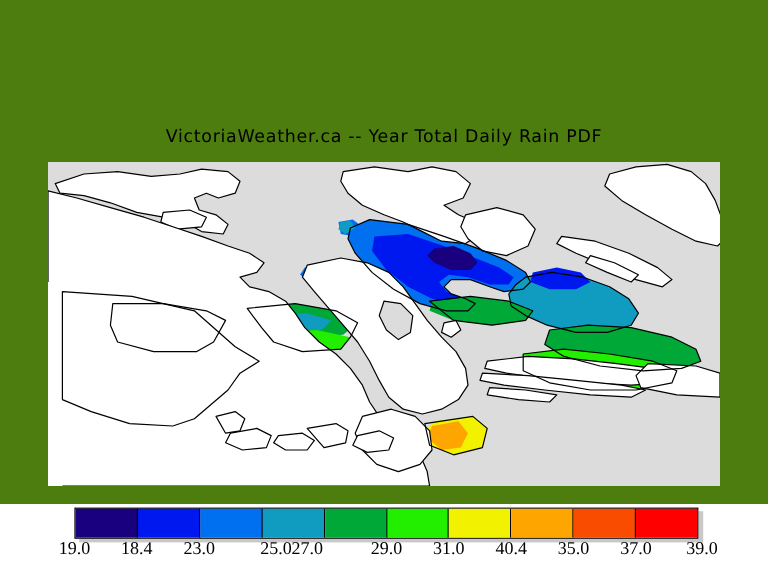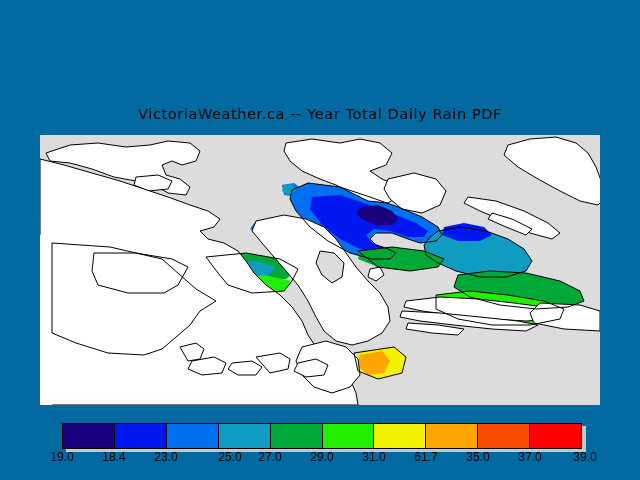--- a/index.html
+++ b/index.html
@@ -11,22 +11,22 @@
     width: 640px;
     height: 480px;
     font-family: "DejaVu Sans", sans-serif;
     overflow: hidden;
     position: relative;
   }
   #app {
     position: absolute;
     left: 0; top: 0;
     width: 640px;
-    height: 480px;
-    background: #0369a1;
+    height: 420px;
+    background: #4d7c0f;
   }
 
   
   .title {
     position: absolute;
     left: 0;
     top: 106px;
     width: 640px;
     text-align: center;
     font-family: "DejaVu Sans", sans-serif;
@@ -86,22 +86,22 @@
   .cbar-ticks {
     position: absolute;
     left: 0;
     top: 28px;
     width: 560px;
     height: 14px;
   }
   .tick-label {
     position: absolute;
     top: 0;
-    font-family: Liberation Sans, sans-serif;
-    font-size: 12px;
+    font-family: Liberation Serif, serif;
+    font-size: 15px;
     color: #000000;
     transform: translateX(-50%);
     white-space: nowrap;
   }
 
   .cbar-caption {
     position: absolute;
     left: 0;
     top: 41px;
     width: 560px;
@@ -286,24 +286,24 @@
         <div class="cbar-seg" title="33.0-35.0" style="background: rgb(255, 165, 0);"></div>
         <div class="cbar-seg" title="35.0-37.0" style="background: rgb(249, 76, 0);"></div>
         <div class="cbar-seg" title="37.0-39.0" style="background: rgb(255, 0, 0);"></div>
       </div>
 
     <div class="cbar-ticks" id="colorbar-ticks">
         <span class="tick-label" style="left: 22px;">19.0</span>
         <span class="tick-label" style="left: 74px;">18.4</span>
         <span class="tick-label" style="left: 126px; text-align: center;">23.0</span>
         <span class="tick-label" style="left: 190px;">25.0</span>
-        <span class="tick-label" style="left: 230px; text-align: right;">27.0</span>
+        <span class="tick-label" style="left: 216px; text-align: right;">27.0</span>
         <span class="tick-label" style="left: 282px;">29.0</span>
         <span class="tick-label" style="left: 334px;">31.0</span>
-        <span class="tick-label" style="left: 386px;">61.7</span>
+        <span class="tick-label" style="left: 386px;">40.4</span>
         <span class="tick-label" style="left: 438px;">35.0</span>
         <span class="tick-label" style="left: 490px;">37.0</span>
         <span class="tick-label" style="left: 545px;">39.0</span>
       </div>
 
   </div>
 
 </div>
 
 </body></html>

